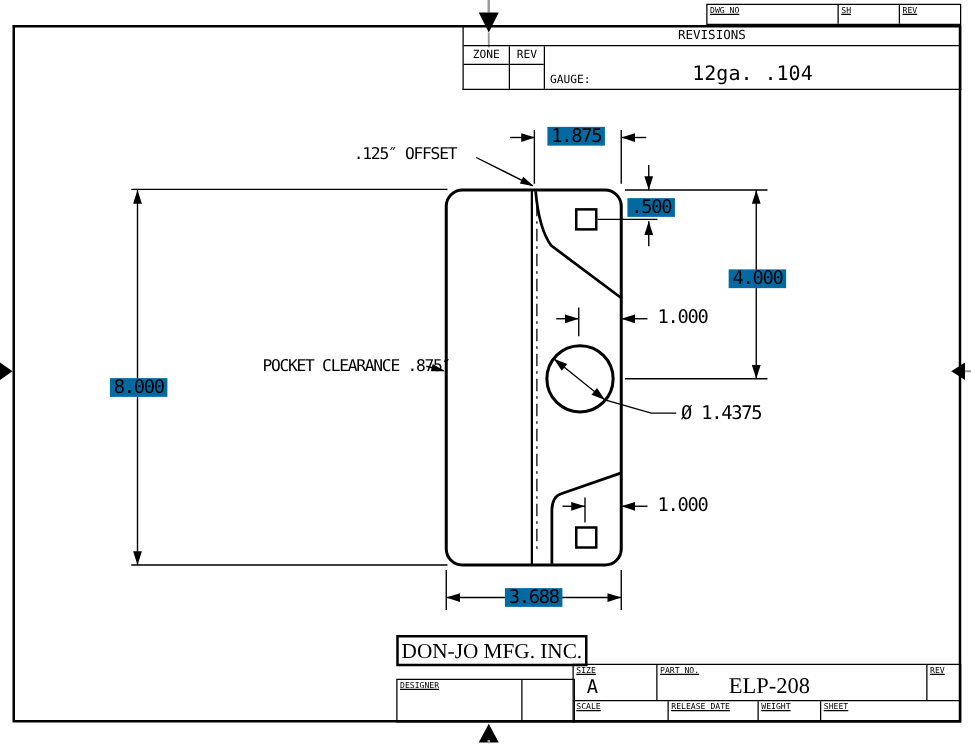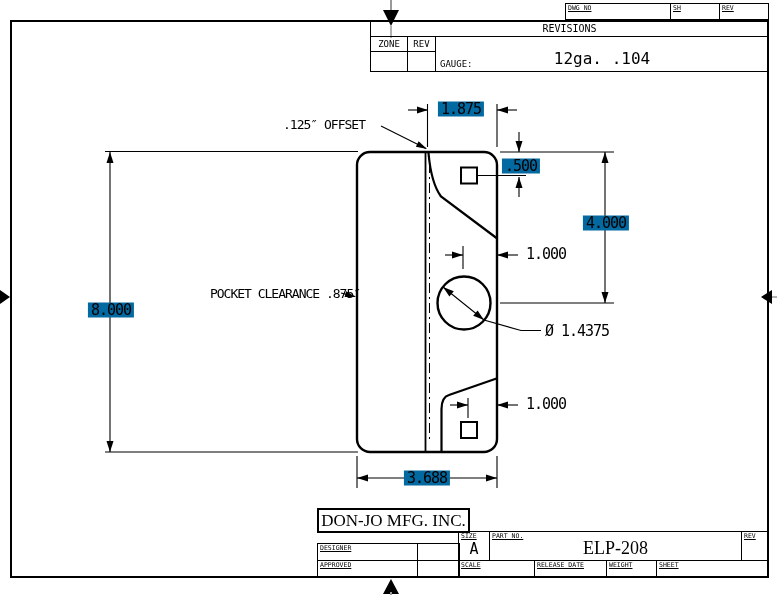--- a/index.html
+++ b/index.html
@@ -33,21 +33,21 @@
   .smallhead{font-size:9px;}
   .finval{display:flex;height:100%;align-items:center;justify-content:center;font-size:17px;letter-spacing:0;padding-top:8px;}
   
   .donjobox{left:317px;top:508px;width:153px;height:25px;border:2px solid #000;display:flex;align-items:center;justify-content:center;
             font-family:"Liberation Serif",serif;font-size:17px;letter-spacing:0;}
   .leftrows{left:317px;top:543px;width:143px;height:35px;border:1px solid #000;display:flex;flex-direction:column;}
   .leftrow{position:relative;flex:1;}
   .leftrow + .leftrow{border-top:1px solid #000;}
   .leftrow .labcell{position:absolute;left:0;top:0;height:100%;width:100px;border-right:1px solid #000;}
   .rightblock{left:458px;top:531px;width:311px;height:47px;border:1px solid #000;display:flex;flex-direction:column;}
-  .rbrow1{display:flex;height:29px;border-bottom:1px solid #000;}
+  .rbrow1{display:flex;height:29px;border-bottom:1px solid #000;gap:36px;}
   .rbrow2{display:flex;flex:1;}
   .rb{position:relative;height:100%;}
   .rb + .rb{border-left:1px solid #000;}
   .val{display:flex;height:100%;align-items:center;justify-content:center;padding-top:5px;}
   .v-size{font-size:15px;}
   .v-date{font-size:13px;letter-spacing:-1px;}
   .v-part{font-family:"Liberation Serif",serif;font-size:18px;}
 </style>
 </head>
 <body>
@@ -180,25 +180,20 @@
   <div class="abs donjobox">
     <span>DON-JO MFG. INC.</span>
   </div>
 
   <div class="abs leftrows">
     <div class="leftrow">
       <div class="labcell">
         <span class="tiny lbl">DESIGNER</span>
       </div>
     </div>
-    <div class="leftrow">
-      <div class="labcell">
-        <span class="tiny lbl">APPROVED</span>
-      </div>
-    </div>
   </div>
 
   <div class="abs rightblock">
     <div class="rbrow1">
       <div class="rb" style="width:30px;">
         <span class="tiny lbl">SIZE</span>
         <div class="val v-size">A</div>
       </div>
       <div class="rb" style="flex:1;">
         <span class="tiny lbl">PART NO.</span>

